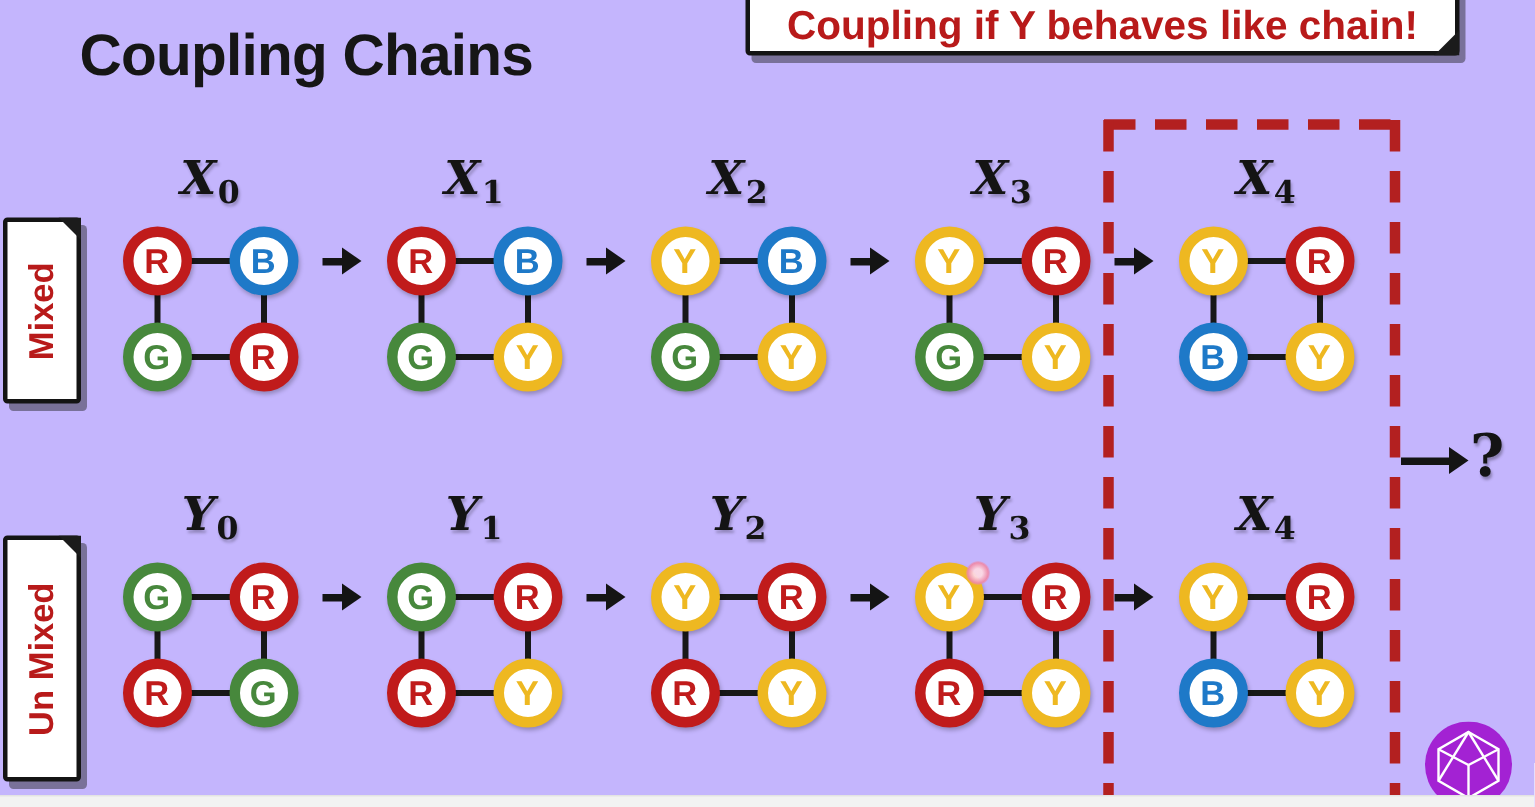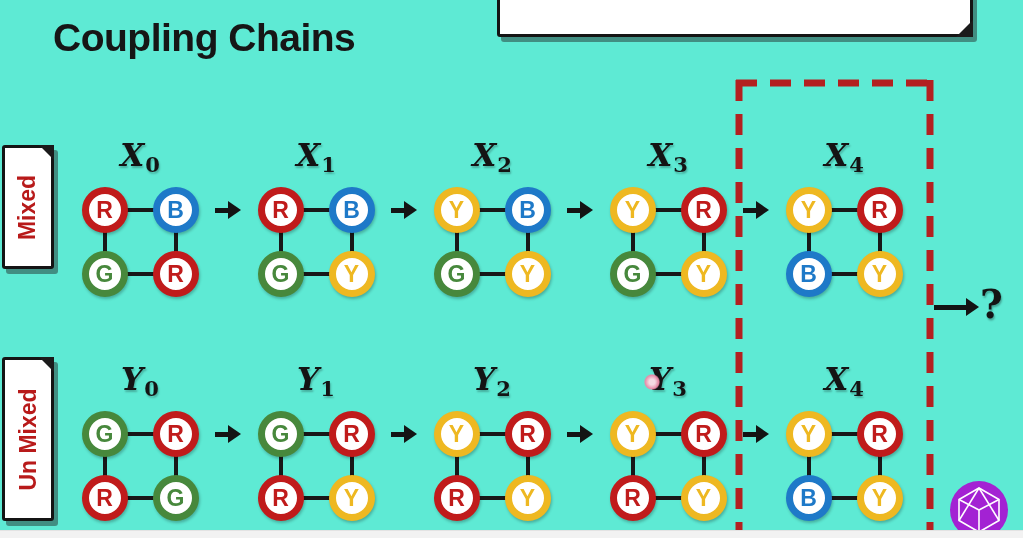--- a/index.html
+++ b/index.html
@@ -1,36 +1,36 @@
 <!DOCTYPE html>
 <html><head>
 <meta charset="utf-8">
 <style>
   html,body{margin:0;padding:0;background:#fff;}
-  .stage{position:relative;width:1023px;height:538px;background:#5eead4;overflow:hidden;
+  .stage{position:relative;width:1023px;height:538px;background:#c4b5fd;overflow:hidden;
          font-family:"Liberation Sans",sans-serif;}
 
   .title{position:absolute;left:53px;top:16px;font-size:39px;font-weight:600;color:#161616;letter-spacing:-0.5px;}
 
   
   .note{position:absolute;background:#fff;border:3px solid #141414;border-radius:3px;
         box-shadow:4px 5px 0 rgba(30,30,30,0.45);}
   .fold{position:absolute;}
   .callout{left:497px;top:-22px;width:470px;height:53px;display:flex;align-items:flex-end;justify-content:center;}
   .callout span{font-size:27px;font-weight:700;color:#b81a1a;padding-bottom:1px;white-space:nowrap;}
   .fold-br{right:-3px;bottom:-3px;}
   .fold-tr{right:-3px;top:-3px;}
 
   .vnote{display:flex;align-items:center;justify-content:center;}
   .vnote .vtext{transform:rotate(-90deg);white-space:nowrap;font-size:23px;font-weight:700;color:#b81a1a;}
   .note-mixed{left:2px;top:145px;width:46px;height:118px;}
   .note-unmixed{left:2px;top:357px;width:46px;height:158px;}
 
   
-  .chain-row{position:absolute;left:65px;display:flex;align-items:flex-start;margin-top:36px;}
+  .chain-row{position:absolute;left:65px;display:flex;align-items:flex-start;}
   .row-0{top:100px;}
   .row-1{top:324px;}
 
   .graph-block{width:150px;display:flex;flex-direction:column;align-items:center;}
   .graph-label{height:38px;line-height:38px;font-family:"DejaVu Serif","Liberation Serif",serif;
                font-style:italic;font-size:31px;font-weight:700;color:#141414;
                text-shadow:1px 2px 2px rgba(0,0,0,0.25);}
   .graph-label .gsub{font-style:normal;font-size:21px;vertical-align:-6px;margin-left:1px;}
   .node-grid{position:relative;width:143px;height:134px;}
   .edge{position:absolute;background:#181818;border-radius:2px;}
@@ -65,20 +65,21 @@
   .bottom-bar{position:absolute;left:0;bottom:0;width:100%;height:7px;background:#f2f2f2;border-top:1px solid #e3e3e3;}
 </style>
 </head>
 <body>
 
 <div class="stage">
 
   <div class="title">Coupling Chains</div>
 
   <div class="note callout">
+    <span>Coupling if Y behaves like chain!</span>
     <svg class="fold fold-br" width="17" height="17">
       <polygon points="0,17 17,17 17,0" fill="#1b1b1b"></polygon>
     </svg>
   </div>
 
   <div class="note vnote note-mixed">
     <span class="vtext">Mixed</span>
     <svg class="fold fold-tr" width="15" height="15">
       <polygon points="0,0 15,0 15,15" fill="#1b1b1b"></polygon>
     </svg>

